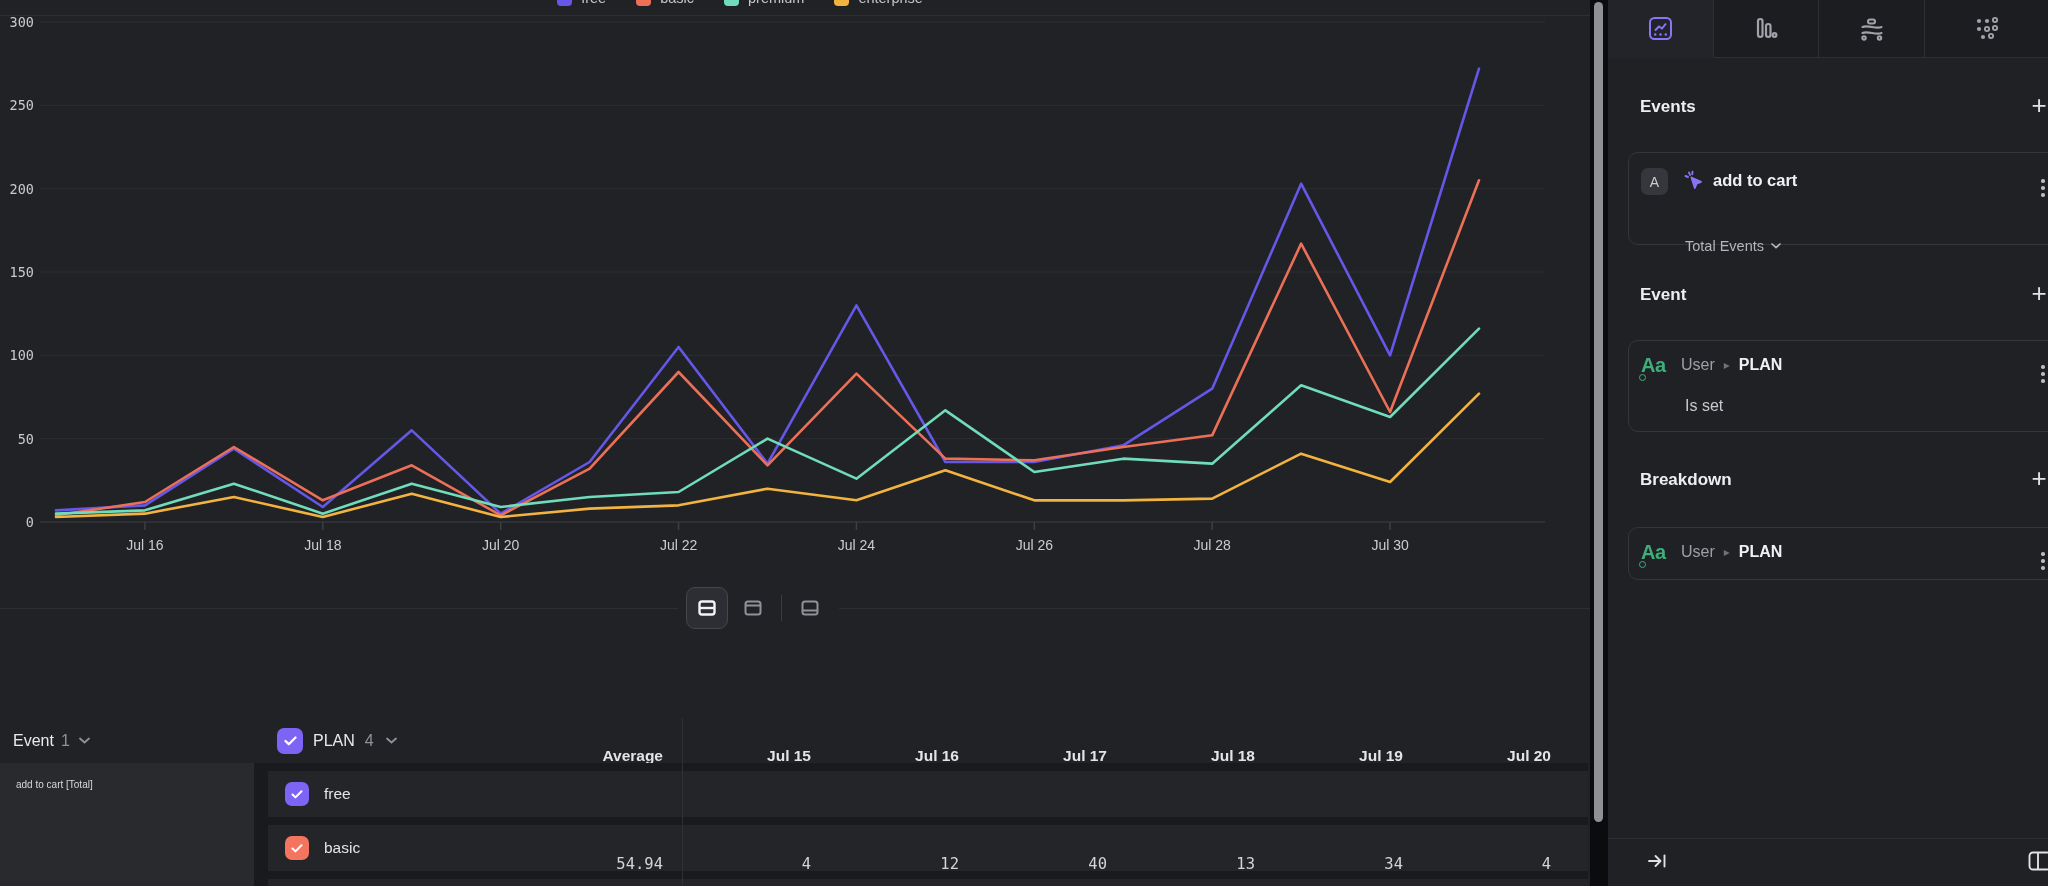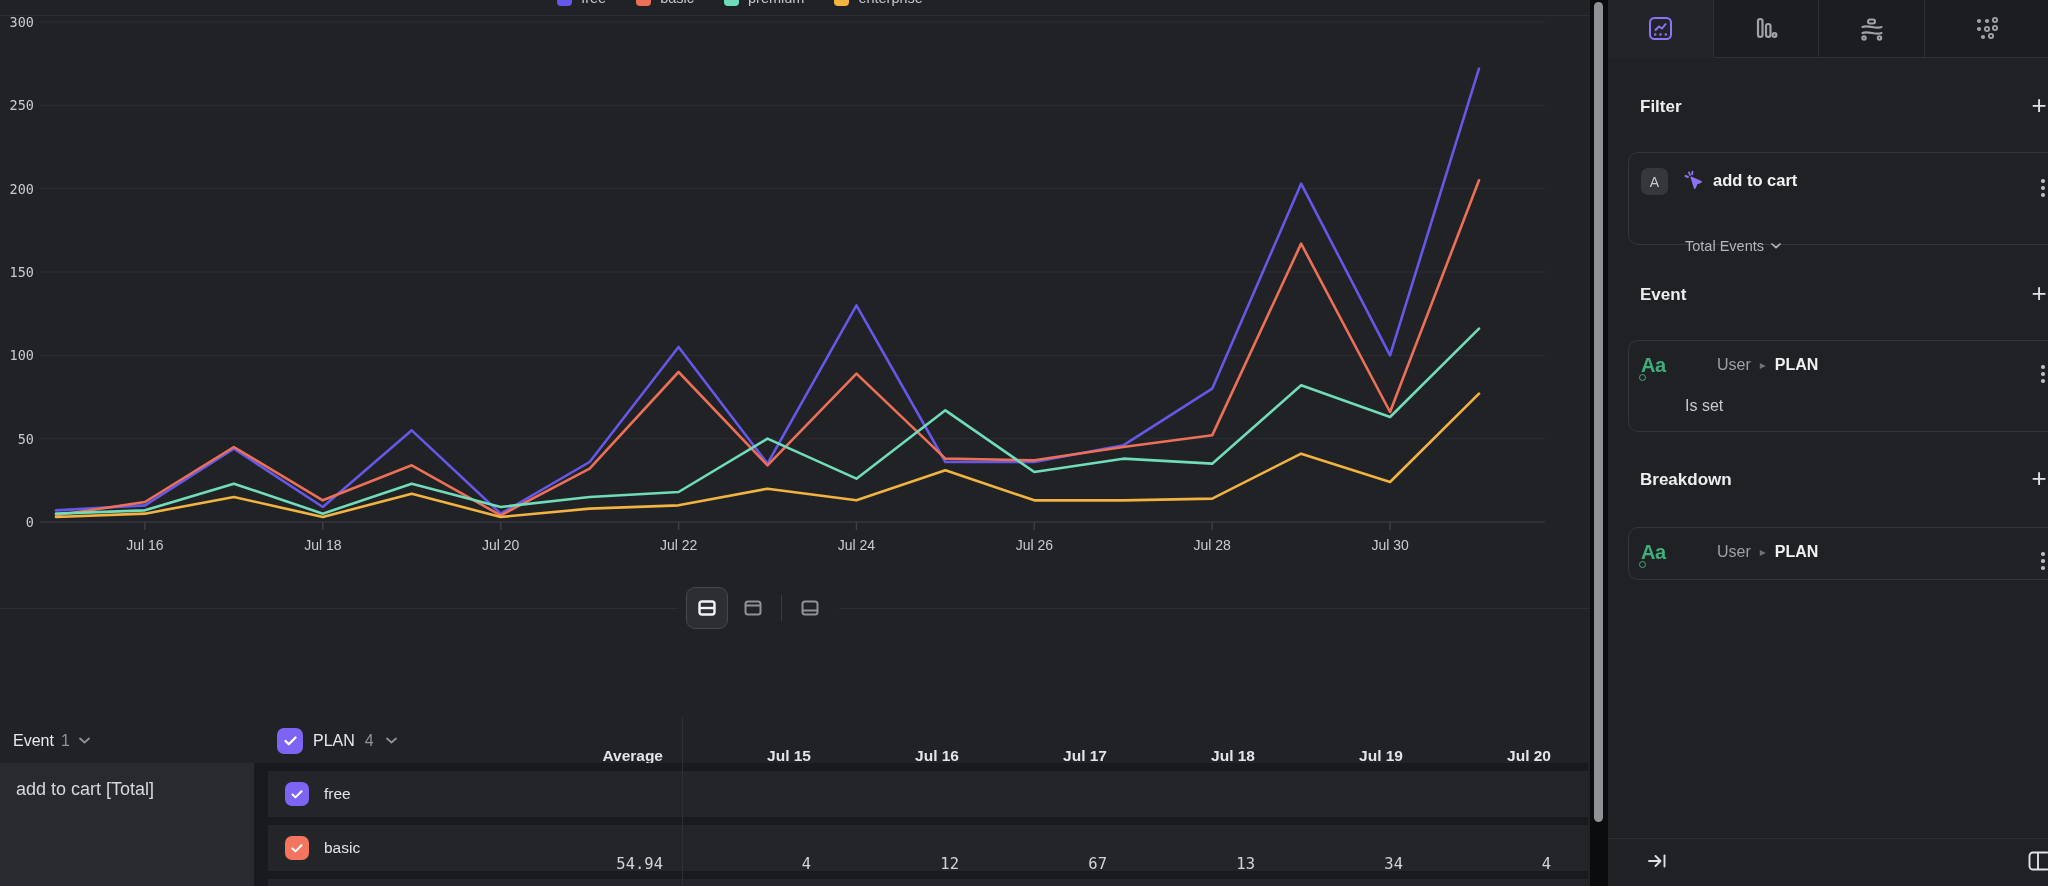--- a/index.html
+++ b/index.html
@@ -38,21 +38,21 @@
   .col-cell{text-align:right;font-size:15.5px;color:#e2e4e8;font-weight:bold;margin-top:31px;}
   .col-cell.c0{width:123px;}
   .col-cell.cn{width:148px;}
   #vline{position:absolute;left:682px;top:718px;height:168px;width:1px;background:#2e3034;z-index:5;}
 
   #tbody{position:absolute;left:0;top:763px;width:1588px;height:123px;background:#191a1d;}
   .trow{position:relative;margin-left:268px;margin-top:8px;height:46px;background:#242529;display:flex;align-items:center;}
   .row-check{position:absolute;left:17px;top:11px;width:24px;height:24px;border-radius:7px;display:flex;align-items:center;justify-content:center;cursor:pointer;}
   .row-label{position:absolute;left:56px;font-size:15.5px;color:#e2e4e8;}
   .vals{position:absolute;left:272px;top:0;height:46px;display:flex;align-items:center;font-family:"DejaVu Sans Mono",monospace;font-size:15px;color:#d2d4d9;}
-  #frozen-cell{position:absolute;left:0;top:0;width:254px;height:123px;background:#292a2e;padding:16px 16px 0 16px;font-size:18px;color:#d6d8dc;}
+  #frozen-cell{position:absolute;left:0;top:0;width:254px;height:123px;background:#292a2e;padding:16px 16px 0 16px;font-size:10px;color:#d6d8dc;}
 
   
   #scrollstrip{position:absolute;left:1590px;top:0;width:18px;height:886px;background:#0b0c0e;}
   #scrollthumb{position:absolute;left:4px;top:2px;width:9px;height:820px;border-radius:5px;background:#8f9196;cursor:pointer;}
 
   
   #sidebar{position:absolute;left:1608px;top:0;width:440px;height:886px;background:#202125;overflow:hidden;}
   #tabbar{position:absolute;left:0;top:0;width:100%;height:58px;display:flex;}
   .sb-tab{width:120px;height:58px;display:flex;align-items:center;justify-content:center;background:#1c1d21;border-bottom:1px solid #2e3034;border-right:1px solid #2e3034;cursor:pointer;}
   .sb-tab:last-child{width:140px;border-right:none;}
@@ -64,21 +64,21 @@
   .plus-btn{position:absolute;left:418px;width:26px;height:26px;color:#dfe1e5;font-size:26px;font-weight:200;line-height:22px;text-align:center;cursor:pointer;}
   .card{position:absolute;left:20px;width:430px;border:1px solid #34363b;border-radius:10px;background:#202125;}
   .kebab{position:absolute;left:408px;display:flex;flex-direction:column;gap:3.5px;cursor:pointer;padding:4px;}
   .kebab i{width:3.5px;height:3.5px;border-radius:50%;background:#b9bcc1;display:block;}
   .a-badge{position:absolute;left:12px;top:15px;width:27px;height:27px;border-radius:7px;background:#36373c;color:#c9ccd1;font-size:14px;display:flex;align-items:center;justify-content:center;}
   .metric-name{position:absolute;left:84px;top:18px;font-size:16.5px;font-weight:bold;color:#f0f1f3;}
   .metric-sub{position:absolute;left:56px;top:57px;font-size:14.5px;color:#b2b5ba;display:flex;align-items:center;gap:7px;cursor:pointer;margin-top:28px;}
   .aa-wrap{position:absolute;left:12px;top:13px;width:32px;height:26px;}
   .aa-text{font-size:20px;font-weight:bold;color:#3fae79;letter-spacing:-0.5px;}
   .aa-ring{position:absolute;left:-2px;bottom:-1px;width:7px;height:7px;border:1.6px solid #3fae79;border-radius:50%;}
-  .prop-row{position:absolute;left:52px;top:15px;display:flex;align-items:center;gap:9px;font-size:16px;margin-left:36px;}
+  .prop-row{position:absolute;left:52px;top:15px;display:flex;align-items:center;gap:9px;font-size:16px;}
   .prop-scope{color:#9ca0a6;}
   .prop-arrow{color:#6f7278;font-size:12px;}
   .prop-name{color:#f0f1f3;font-weight:bold;}
   .card-sub{position:absolute;left:56px;top:56px;font-size:16px;color:#c6c9cd;}
 
   #sb-bottom-divider{position:absolute;left:0;top:838px;width:100%;height:1px;background:#2c2e32;}
   #collapse-btn{position:absolute;left:38px;top:850px;cursor:pointer;}
   #panel-btn{position:absolute;left:420px;top:851px;cursor:pointer;}
 </style>
 </head>
@@ -215,21 +215,21 @@
             <span class="row-check" style="background: rgb(243, 116, 95);">
               <svg width="12" height="9" viewBox="0 0 13 10" fill="none" stroke="#fff" stroke-width="2.3" stroke-linecap="round" stroke-linejoin="round">
                 <polyline points="1.5,5 4.8,8.2 11.5,1.5"></polyline>
               </svg>
             </span>
             <span class="row-label">basic</span>
             <div class="vals">
               <div class="col-cell c0" style="font-weight: normal; color: rgb(210, 212, 217);">54.94</div>
               <div class="col-cell cn" style="font-weight: normal; color: rgb(210, 212, 217);">4</div>
               <div class="col-cell cn" style="font-weight: normal; color: rgb(210, 212, 217);">12</div>
-              <div class="col-cell cn" style="font-weight: normal; color: rgb(210, 212, 217);">67</div>
+              <div class="col-cell cn" style="font-weight: normal; color: rgb(210, 212, 217);">40</div>
               <div class="col-cell cn" style="font-weight: normal; color: rgb(210, 212, 217);">13</div>
               <div class="col-cell cn" style="font-weight: normal; color: rgb(210, 212, 217);">34</div>
               <div class="col-cell cn" style="font-weight: normal; color: rgb(210, 212, 217);">4</div>
             </div>
           </div>
           <div class="trow">
             <div class="vals"></div>
           </div>
         </div>
       <div id="frozen-cell">add to cart [Total]</div>
@@ -276,21 +276,21 @@
           <circle cx="22" cy="5" r="2.1"></circle>
           <circle cx="6" cy="14" r="2.1" fill="#9fa2a8" stroke="none"></circle>
           <circle cx="14" cy="14" r="2.1"></circle>
           <circle cx="22" cy="13" r="2.1"></circle>
           <circle cx="10" cy="22" r="2.1" fill="#9fa2a8" stroke="none"></circle>
           <circle cx="18" cy="21" r="2.1"></circle>
         </svg>
       </div>
     </div>
 
-    <div class="sb-heading" style="top:97px;">Filter</div>
+    <div class="sb-heading" style="top:97px;">Events</div>
     <div class="plus-btn" style="top:94px;">+</div>
     <div class="card" style="top:152px;height:93px;">
       <div class="a-badge">A</div>
       <svg style="position:absolute;left:52px;top:15px;" width="26" height="26" viewBox="0 0 26 26" fill="none" stroke="#8b72f5" stroke-width="1.9" stroke-linecap="round">
         <path d="M10.5 9.5 L 20 13.8 L 15.6 15.6 L 13.8 20 Z" fill="#8b72f5" stroke-linejoin="round"></path>
         <line x1="8" y1="4.5" x2="9" y2="7"></line>
         <line x1="4.5" y1="8" x2="7" y2="9"></line>
         <line x1="11.5" y1="3.8" x2="11.2" y2="6.2"></line>
       </svg>
       <div class="metric-name">add to cart</div>

